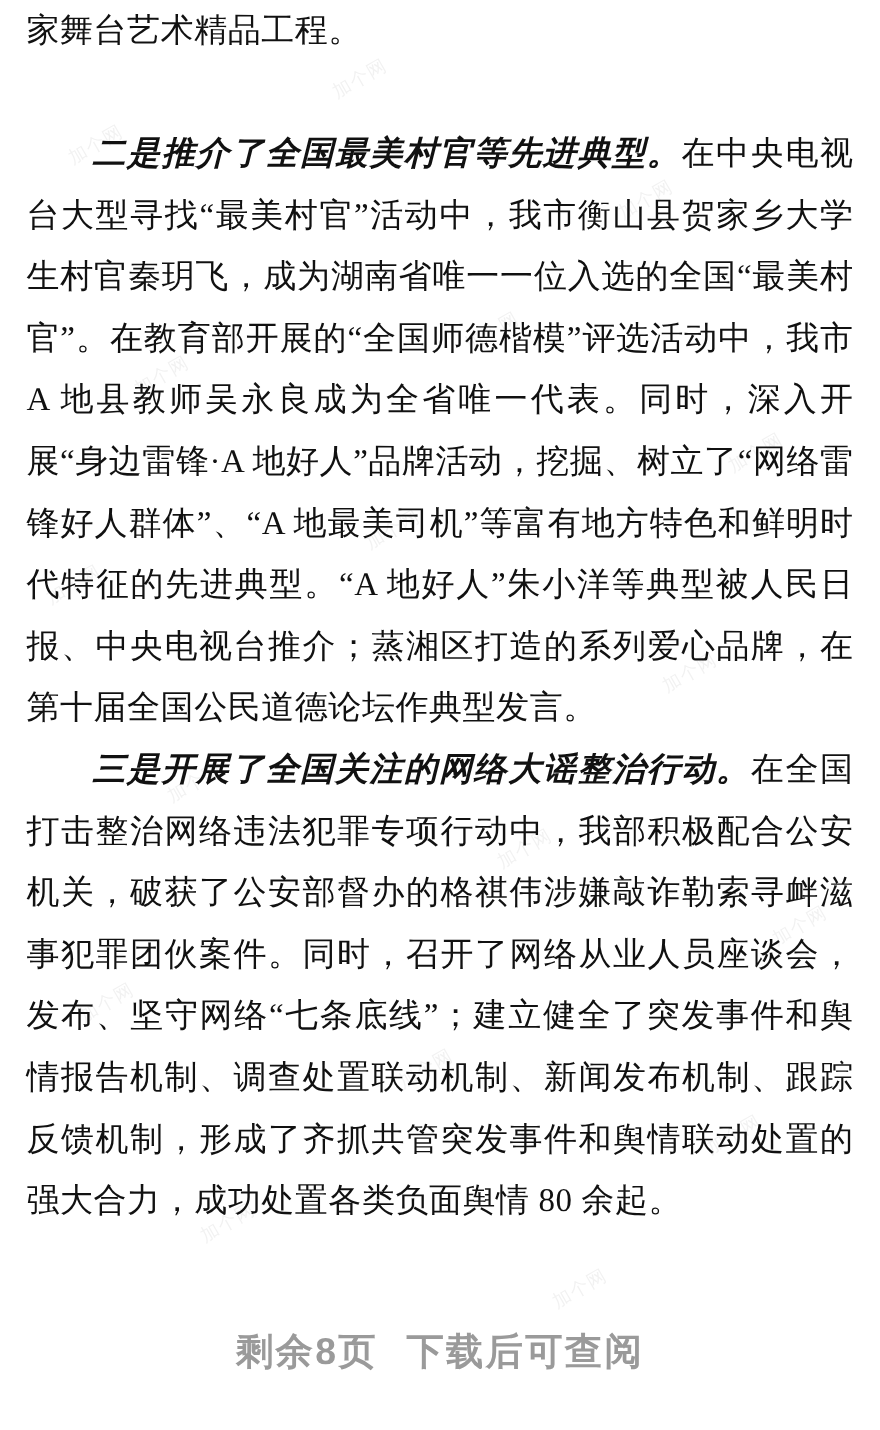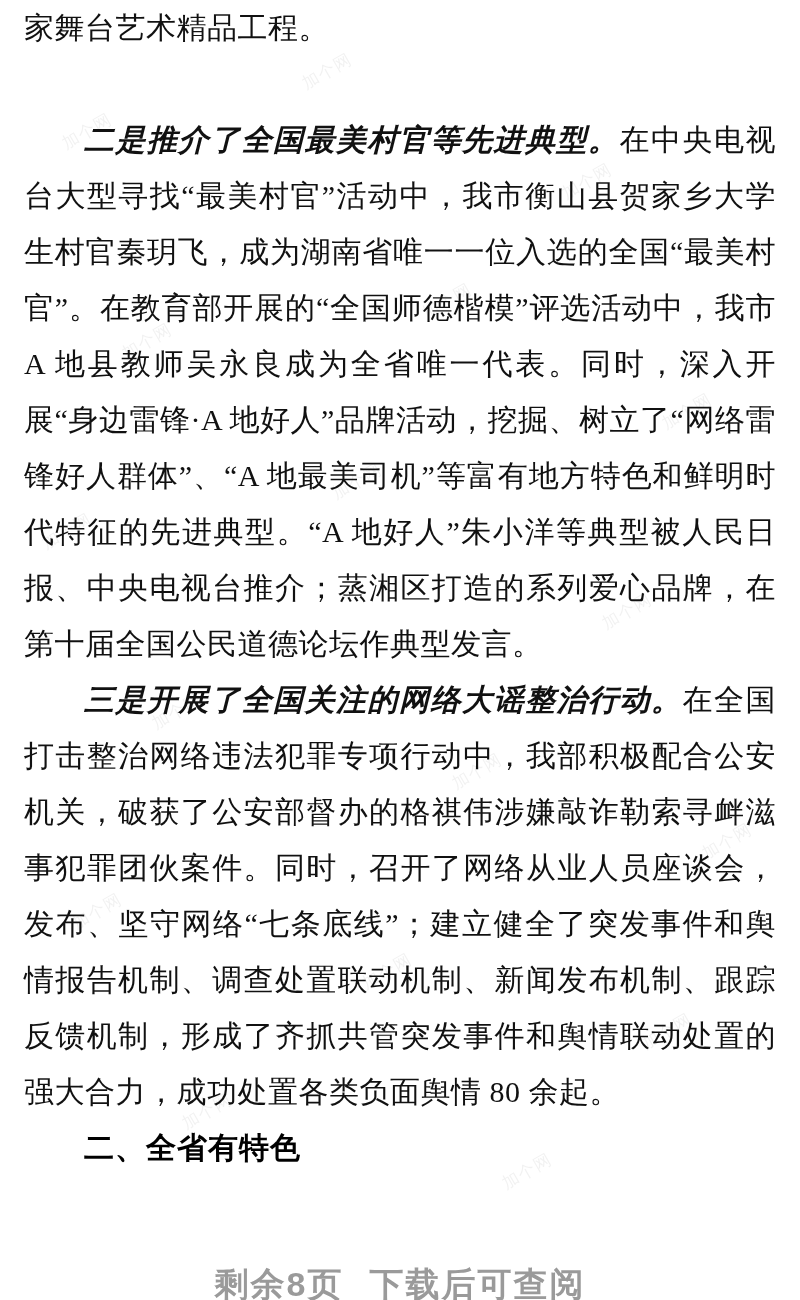--- a/index.html
+++ b/index.html
@@ -124,20 +124,19 @@
   <div class="doc-body">
 
     <div class="clip-top">
       <p class="para">基层文化建设先进集体；花鼓戏《桃花烟雨》入围了国家舞台艺术精品工程。</p>
     </div>
 
     <p class="para indent"><b class="lead">二是推介了全国最美村官等先进典型。</b><span>在中央电视台大型寻找“最美村官”活动中，我市衡山县贺家乡大学生村官秦玥飞，成为湖南省唯一一位入选的全国“最美村官”。在教育部开展的“全国师德楷模”评选活动中，我市 A 地县教师吴永良成为全省唯一代表。同时，深入开展“身边雷锋·A 地好人”品牌活动，挖掘、树立了“网络雷锋好人群体”、“A 地最美司机”等富有地方特色和鲜明时代特征的先进典型。“A 地好人”朱小洋等典型被人民日报、中央电视台推介；蒸湘区打造的系列爱心品牌，在第十届全国公民道德论坛作典型发言。</span></p>
 
     <p class="para indent"><b class="lead">三是开展了全国关注的网络大谣整治行动。</b><span>在全国打击整治网络违法犯罪专项行动中，我部积极配合公安机关，破获了公安部督办的格祺伟涉嫌敲诈勒索寻衅滋事犯罪团伙案件。同时，召开了网络从业人员座谈会，发布、坚守网络“七条底线”；建立健全了突发事件和舆情报告机制、调查处置联动机制、新闻发布机制、跟踪反馈机制，形成了齐抓共管突发事件和舆情联动处置的强大合力，成功处置各类负面舆情 80 余起。</span></p>
 
-    <p class="heading">二、全省有特色</p>
 
     <div class="spacer"></div>
 
     <div class="footer-note"><span>剩余8页</span><span class="gap"></span><span>下载后可查阅</span></div>
 
   </div>
 </div>
 
 </body></html>

